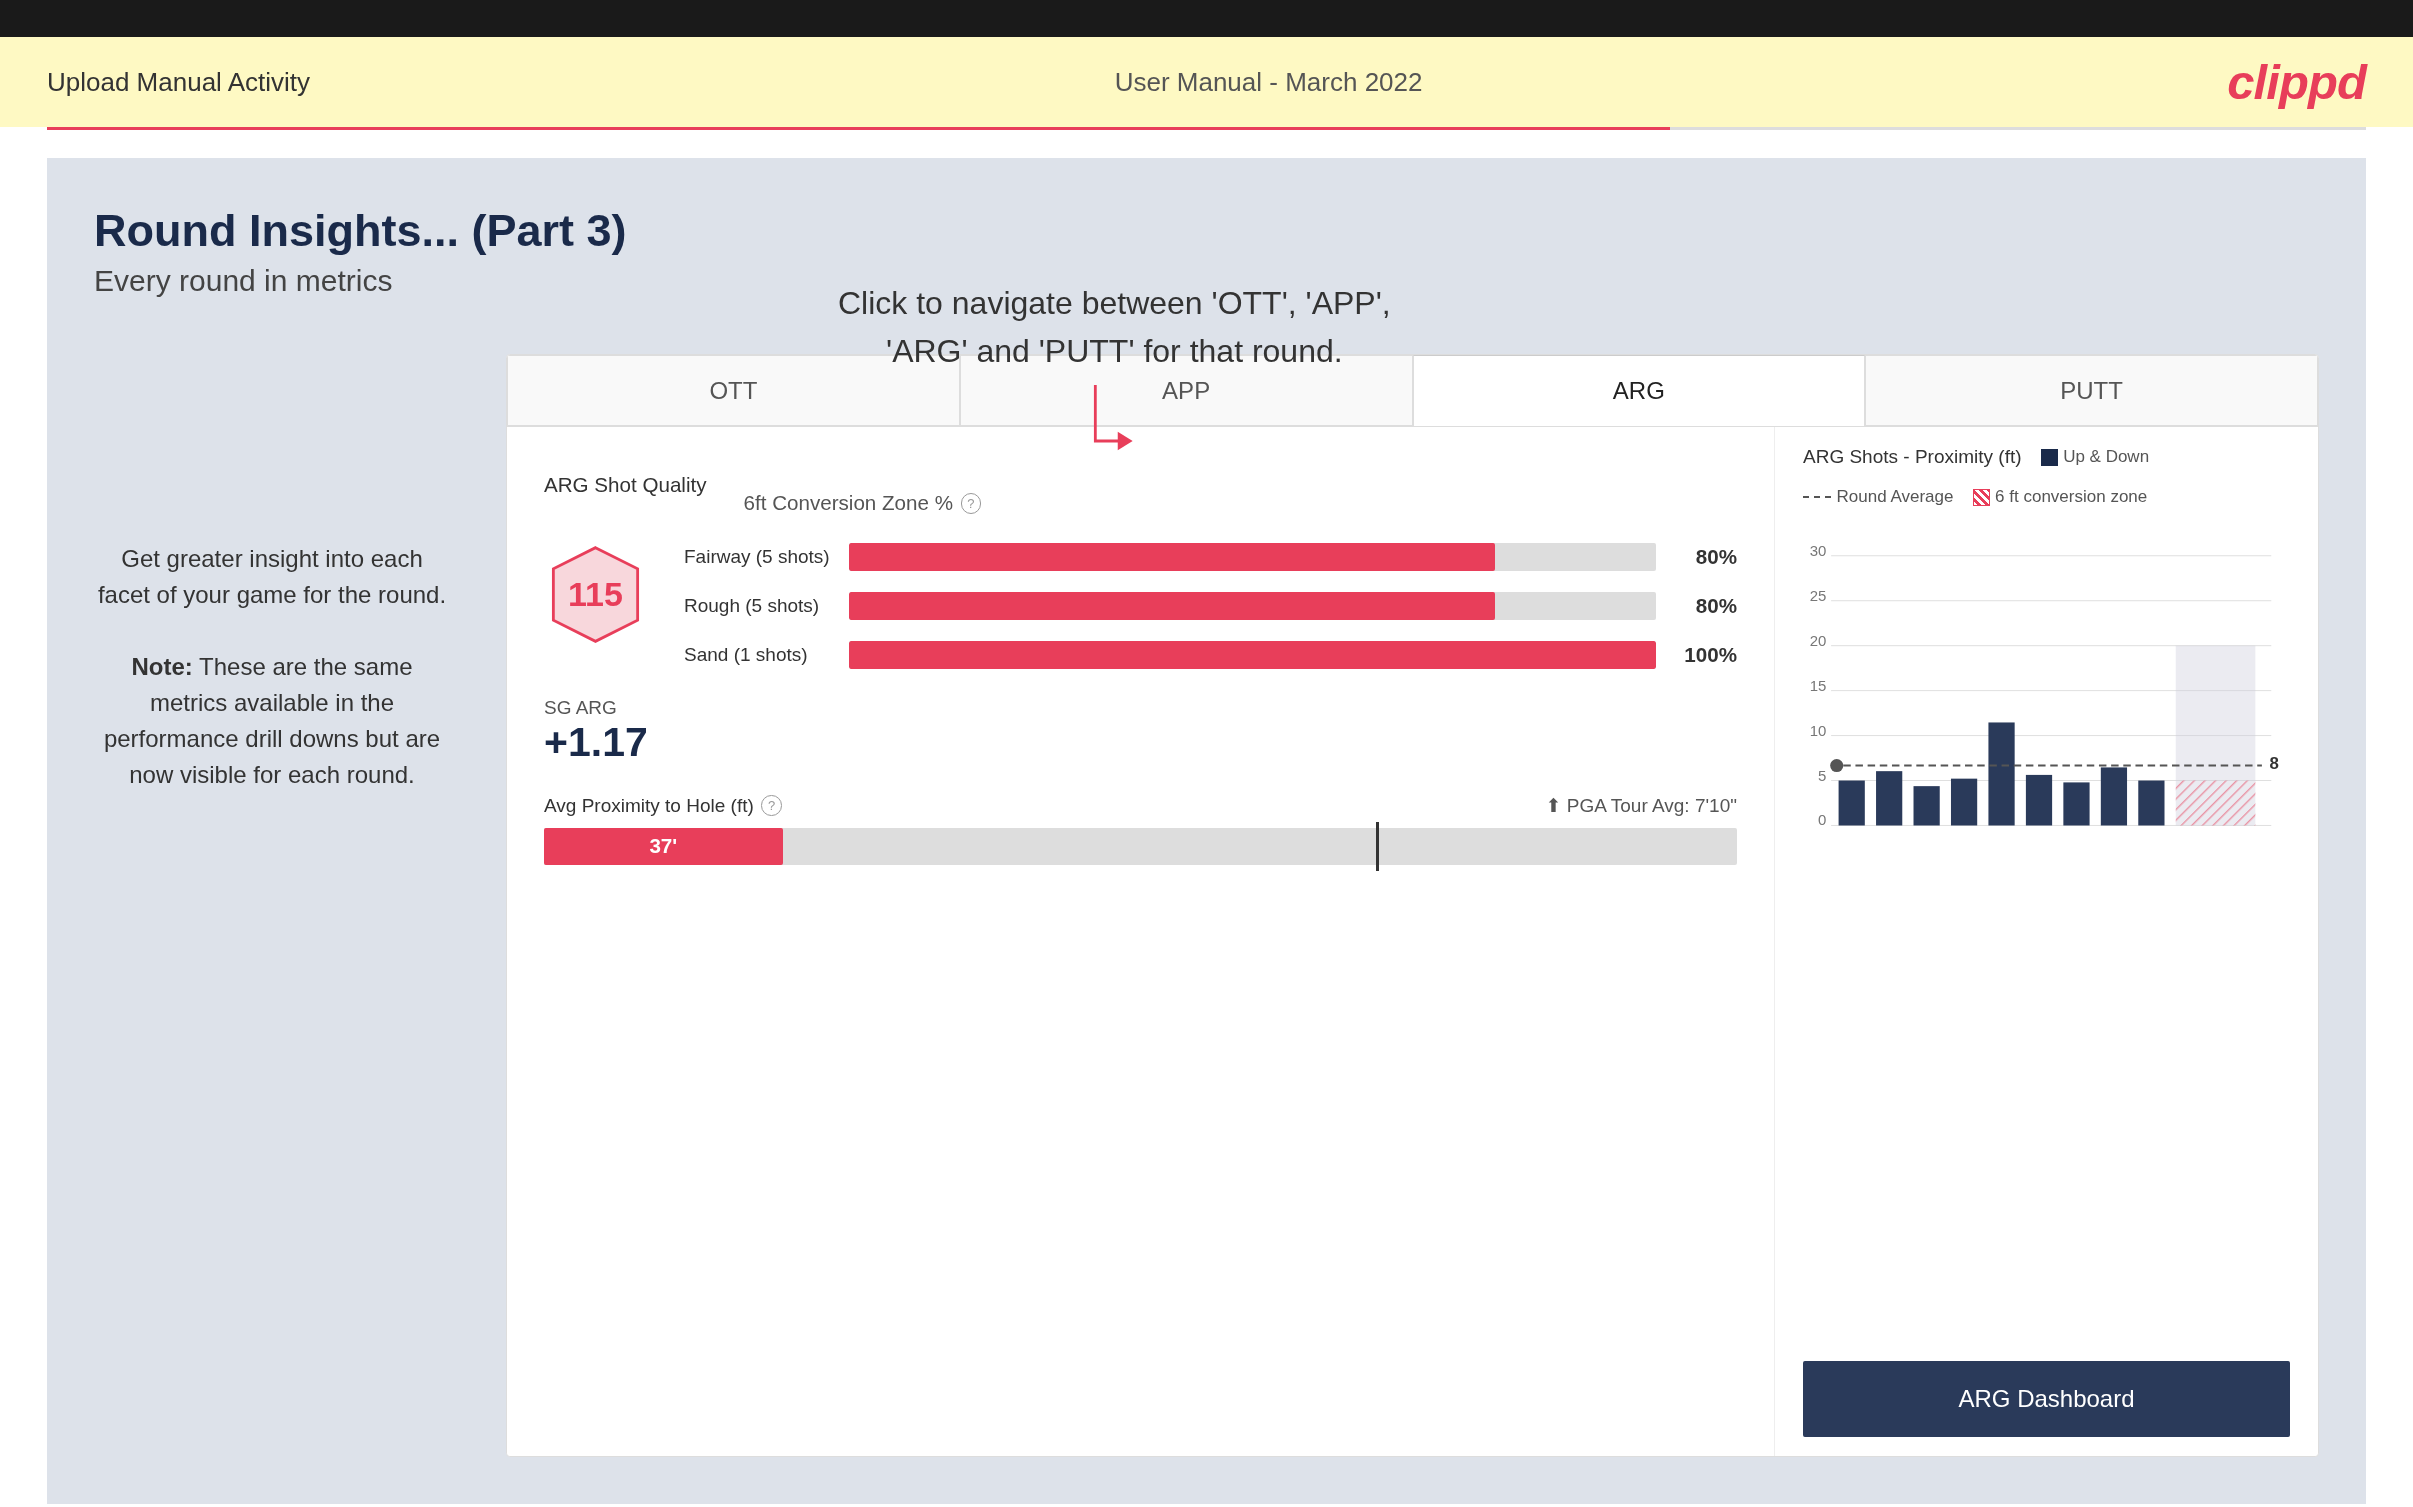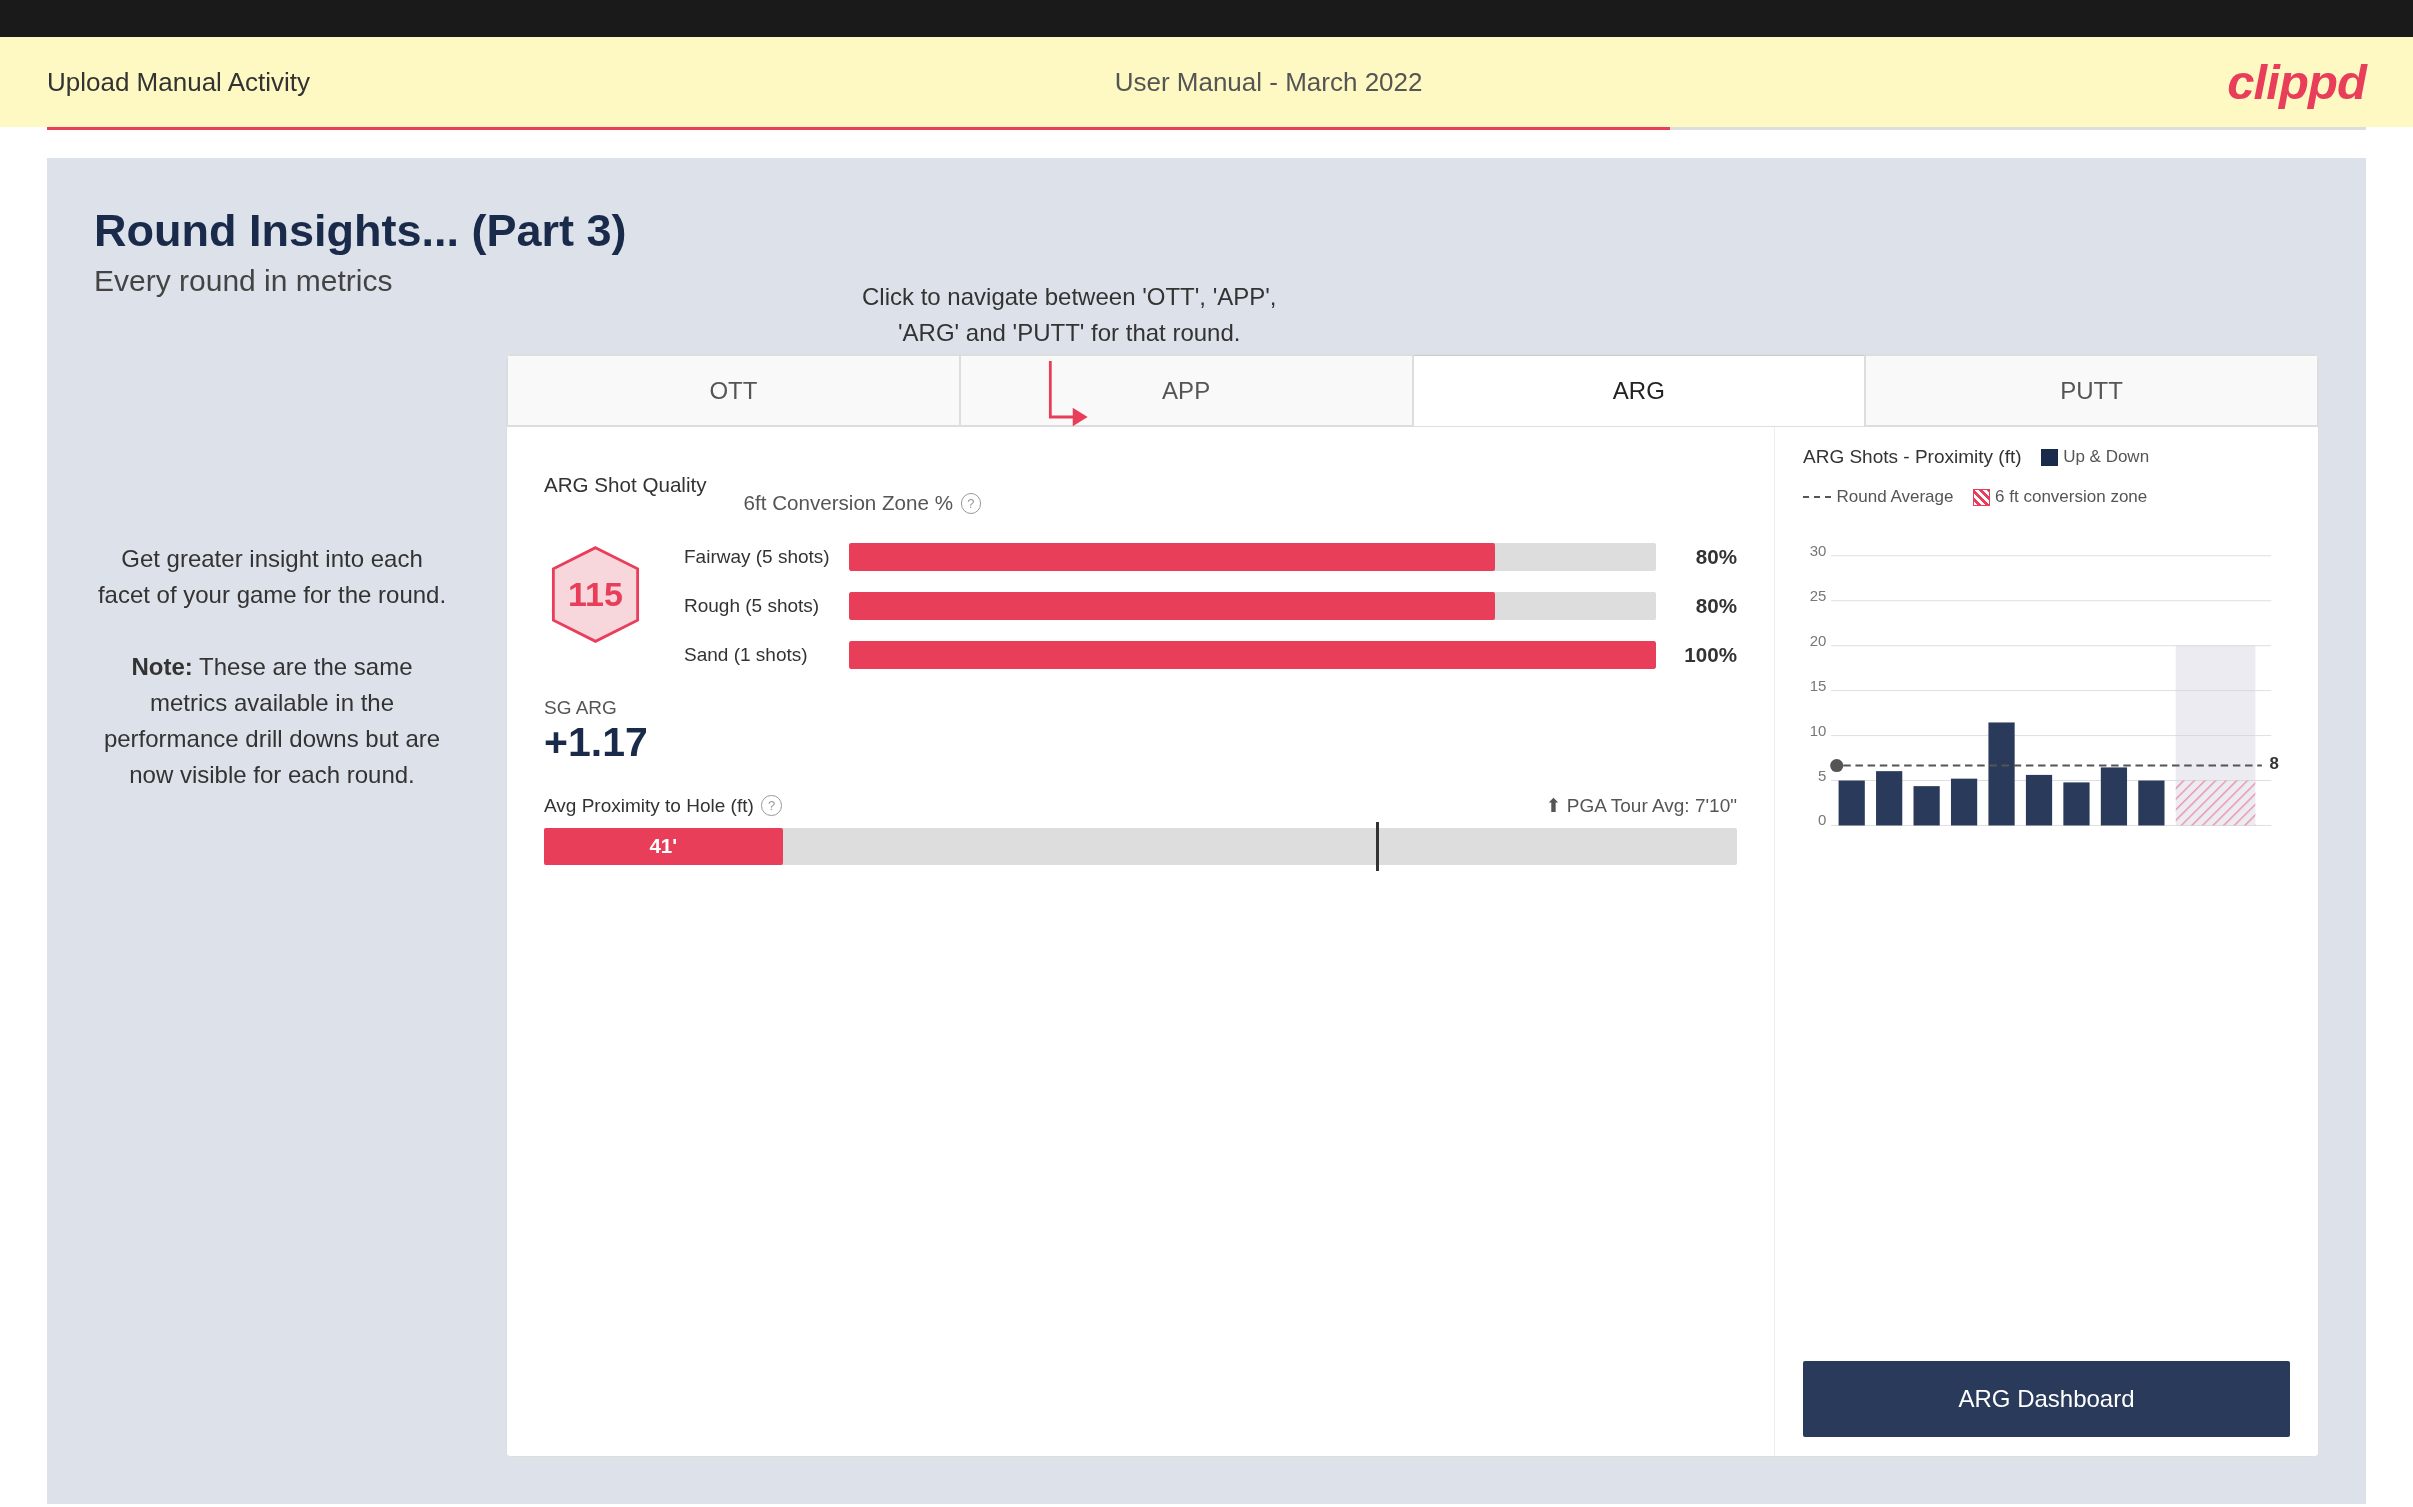--- a/index.html
+++ b/index.html
@@ -387,21 +387,21 @@
 </div>
 
 <div class="header-divider"></div>
 
 <div class="main-content">
   <div class="page-title">Round Insights... (Part 3)</div>
   <div class="page-subtitle">Every round in metrics</div>
 
   <div class="content-layout" style="position:relative;">
 
-    <div style="position:absolute; left:768px; top:-75px; text-align:center; font-size:24px; color:#333; line-height:1.5; pointer-events:none;">
+    <div style="position:absolute; left:744px; top:-75px; text-align:center; font-size:32px; color:#333; line-height:1.5; pointer-events:none;">
       <span>Click to navigate between 'OTT', 'APP',<br>'ARG' and 'PUTT' for that round.</span>
       
       <div style="margin-top:9.4px; display:flex; justify-content:center;">
         <svg width="56" height="84" viewBox="0 0 60 90">
           <polyline points="10,0 10,60 40,60" fill="none" stroke="#e83e5a" stroke-width="3"></polyline>
           <polygon points="34,50 50,60 34,70" fill="#e83e5a"></polygon>
         </svg>
       </div>
     </div>
 
@@ -474,21 +474,21 @@
           <div class="proximity-section">
             <div class="proximity-header">
               <div class="proximity-title">
                 <span>Avg Proximity to Hole (ft)</span>
                 <span class="help-icon">?</span>
               </div>
               <div class="pga-avg">⬆ PGA Tour Avg: 7'10"</div>
             </div>
             <div class="proximity-bar-track">
               <div class="proximity-bar-fill">
-                <span>41'</span>
+                <span>37'</span>
               </div>
               <div class="proximity-cursor"></div>
             </div>
           </div>
         </div>
 
         <div class="panel-right">
 
           <div class="chart-header">
             <span class="chart-title">ARG Shots - Proximity (ft)</span>

